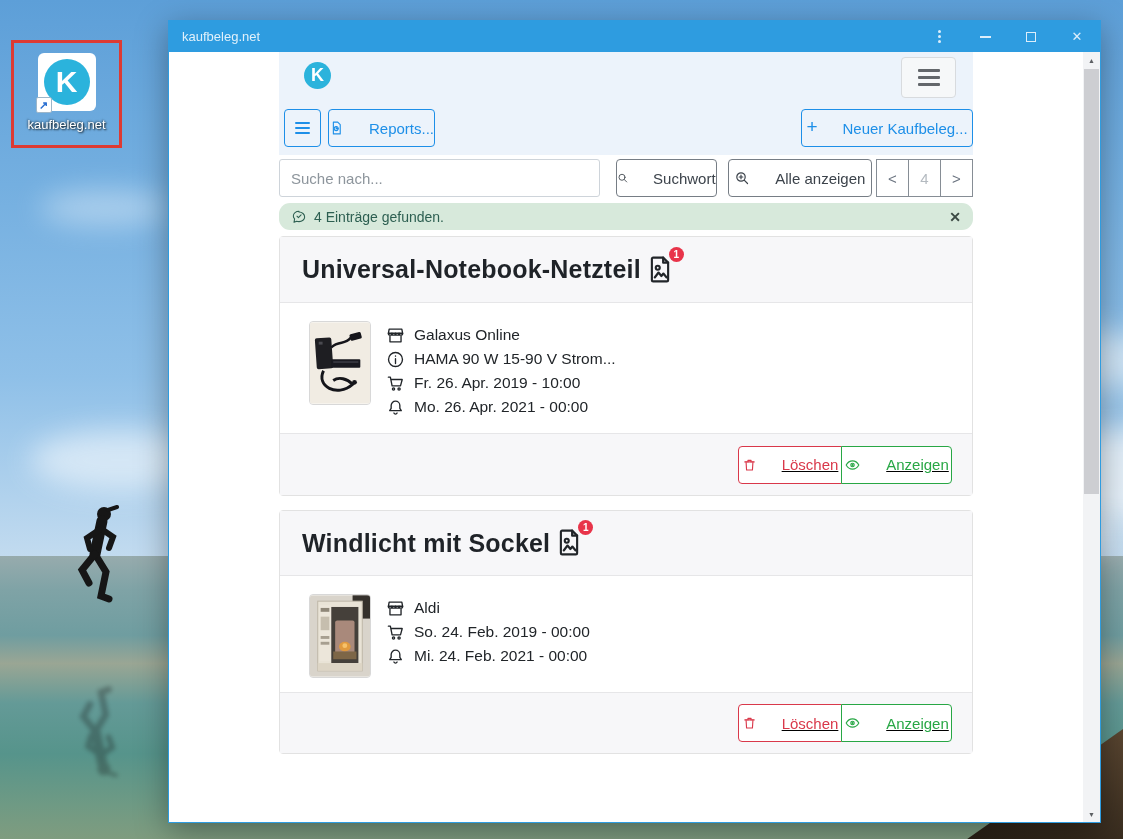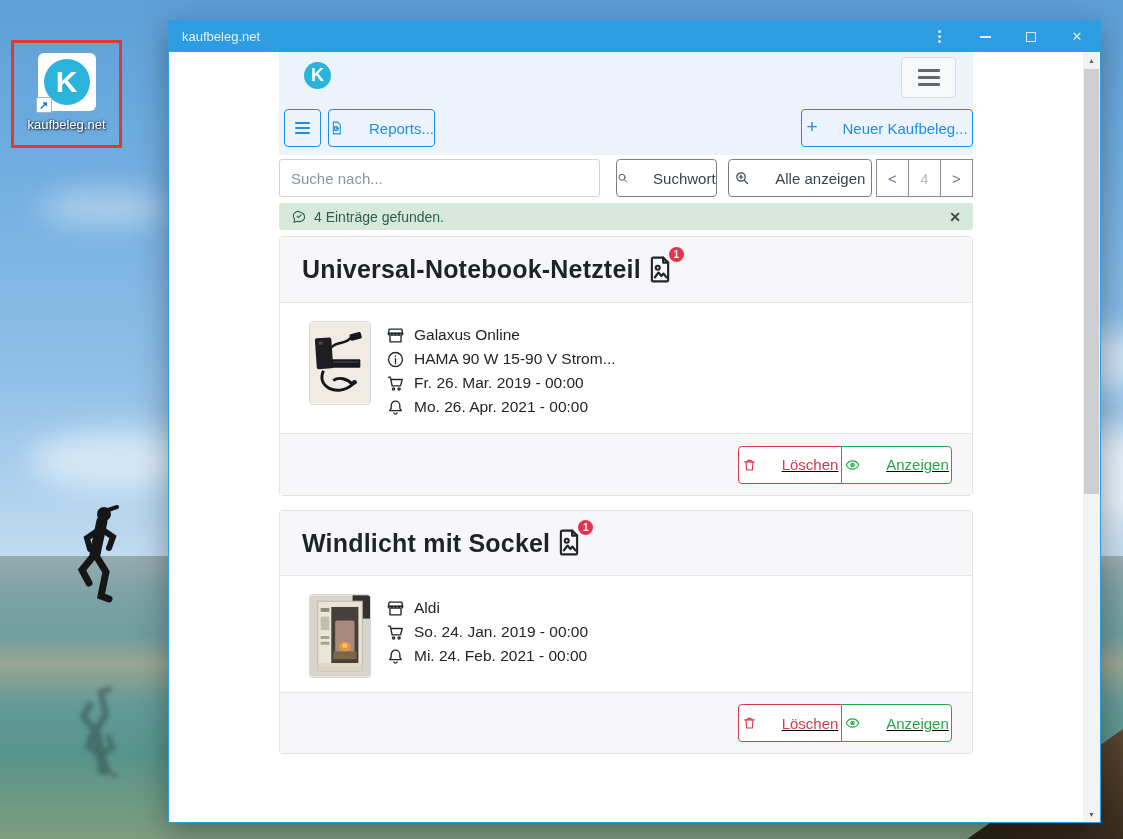--- a/index.html
+++ b/index.html
@@ -79,21 +79,21 @@
   .btn-gray { border:1px solid #767d85; color:#3c434b; background:#fff; }
   .suchwort-btn { width:101px; margin-left:16px; }
   .alle-btn { width:146px; margin-left:11px; }
   .pager { margin-left:4px; display:flex; }
   .page-btn { width:33px; border:1px solid #868d95; background:#fff; color:#6b7480;
     font-size:15px; display:flex; align-items:center; justify-content:center; cursor:pointer; }
   .page-btn + .page-btn { margin-left:-1px; }
   .page-cur { color:#b4bac0; }
 
   
-  .alert { margin-top:6px; height:27px; background:#d7e9db; border-radius:3px; color:#2d5f51;
+  .alert { margin-top:6px; height:27px; background:#d7e9db; border-radius:11px; color:#2d5f51;
     display:flex; align-items:center; padding:0 12px; font-size:14px; gap:7px; }
   .alert .close-x { margin-left:auto; font-size:14px; font-weight:bold; color:#3c4a44; cursor:pointer; }
 
   
   .card { background:#fff; border:1px solid #e2e2e2; border-radius:4px; }
   .card-1 { margin-top:6px; }
   .card-2 { margin-top:14px; }
   .card-h { background:#f7f7f9; border-bottom:1px solid #e6e6e8; display:flex; align-items:center;
     padding:0 22px; gap:4px; }
   .card-1 .card-h { height:66px; } .card-2 .card-h { height:65px; }
@@ -306,21 +306,21 @@
                   <path d="M12 7.6v.2M12 11v6"></path>
               </svg>
               <span>HAMA 90 W 15-90 V Strom...</span>
             </div>
             <div class="drow">
               <svg class="dicon" viewBox="0 0 24 24" fill="none" stroke="currentColor" stroke-width="1.7" stroke-linecap="round" stroke-linejoin="round">
                 <path d="M3 4h2.5l2.2 11h10.6l2.2-8H6.2"></path>
                   <circle cx="9.5" cy="19" r="1.4"></circle>
                   <circle cx="16.5" cy="19" r="1.4"></circle>
               </svg>
-              <span>Fr. 26. Mar. 2019 - 00:00</span>
+              <span>Fr. 26. Apr. 2019 - 10:00</span>
             </div>
             <div class="drow">
               <svg class="dicon" viewBox="0 0 24 24" fill="none" stroke="currentColor" stroke-width="1.7" stroke-linecap="round" stroke-linejoin="round">
                 <path d="M12 4a5.5 5.5 0 0 0-5.5 5.5V13l-1.8 3h14.6l-1.8-3V9.5A5.5 5.5 0 0 0 12 4Z"></path>
                   <path d="M10 19a2.2 2.2 0 0 0 4 0"></path>
               </svg>
               <span>Mo. 26. Apr. 2021 - 00:00</span>
             </div>
           </div>
         </div>
@@ -384,21 +384,21 @@
                 <path d="M5 13v7h14v-7"></path>
               </svg>
               <span>Aldi</span>
             </div>
             <div class="drow">
               <svg class="dicon" viewBox="0 0 24 24" fill="none" stroke="currentColor" stroke-width="1.7" stroke-linecap="round" stroke-linejoin="round">
                 <path d="M3 4h2.5l2.2 11h10.6l2.2-8H6.2"></path>
                   <circle cx="9.5" cy="19" r="1.4"></circle>
                   <circle cx="16.5" cy="19" r="1.4"></circle>
               </svg>
-              <span>So. 24. Jan. 2019 - 00:00</span>
+              <span>So. 24. Feb. 2019 - 00:00</span>
             </div>
             <div class="drow">
               <svg class="dicon" viewBox="0 0 24 24" fill="none" stroke="currentColor" stroke-width="1.7" stroke-linecap="round" stroke-linejoin="round">
                 <path d="M12 4a5.5 5.5 0 0 0-5.5 5.5V13l-1.8 3h14.6l-1.8-3V9.5A5.5 5.5 0 0 0 12 4Z"></path>
                   <path d="M10 19a2.2 2.2 0 0 0 4 0"></path>
               </svg>
               <span>Mi. 24. Feb. 2021 - 00:00</span>
             </div>
           </div>
         </div>

